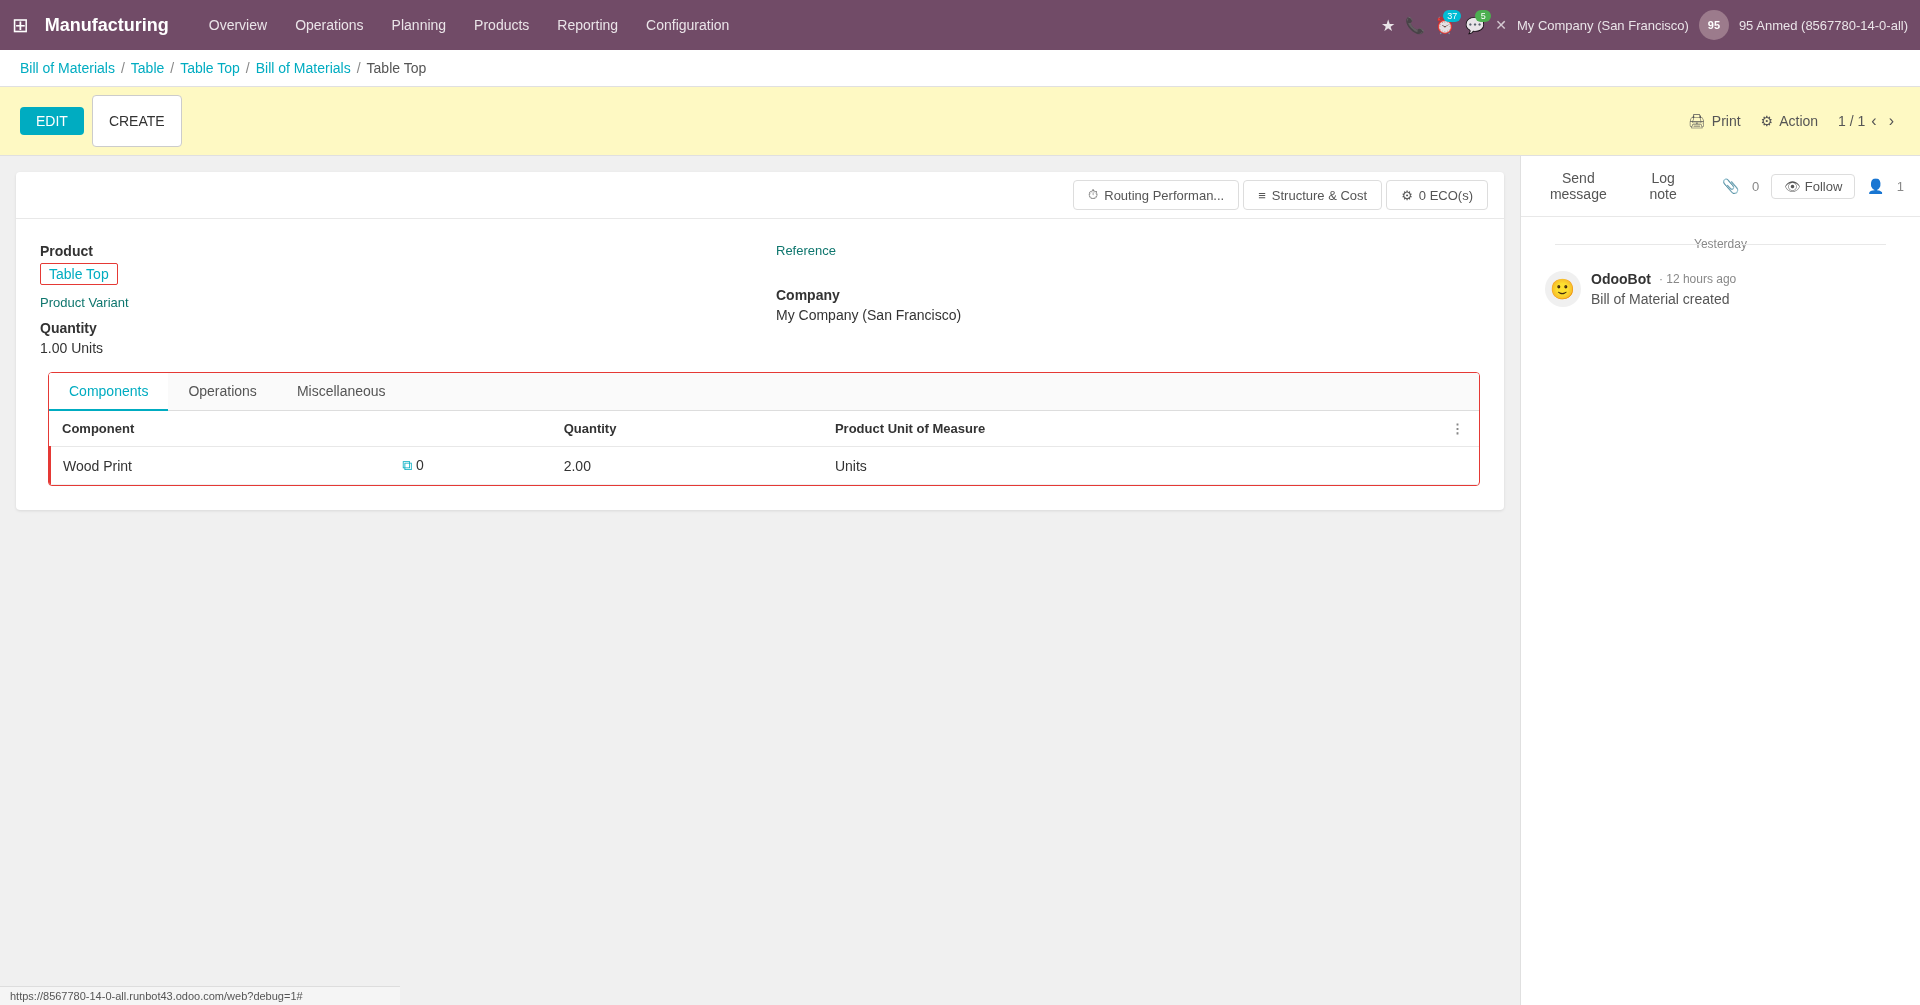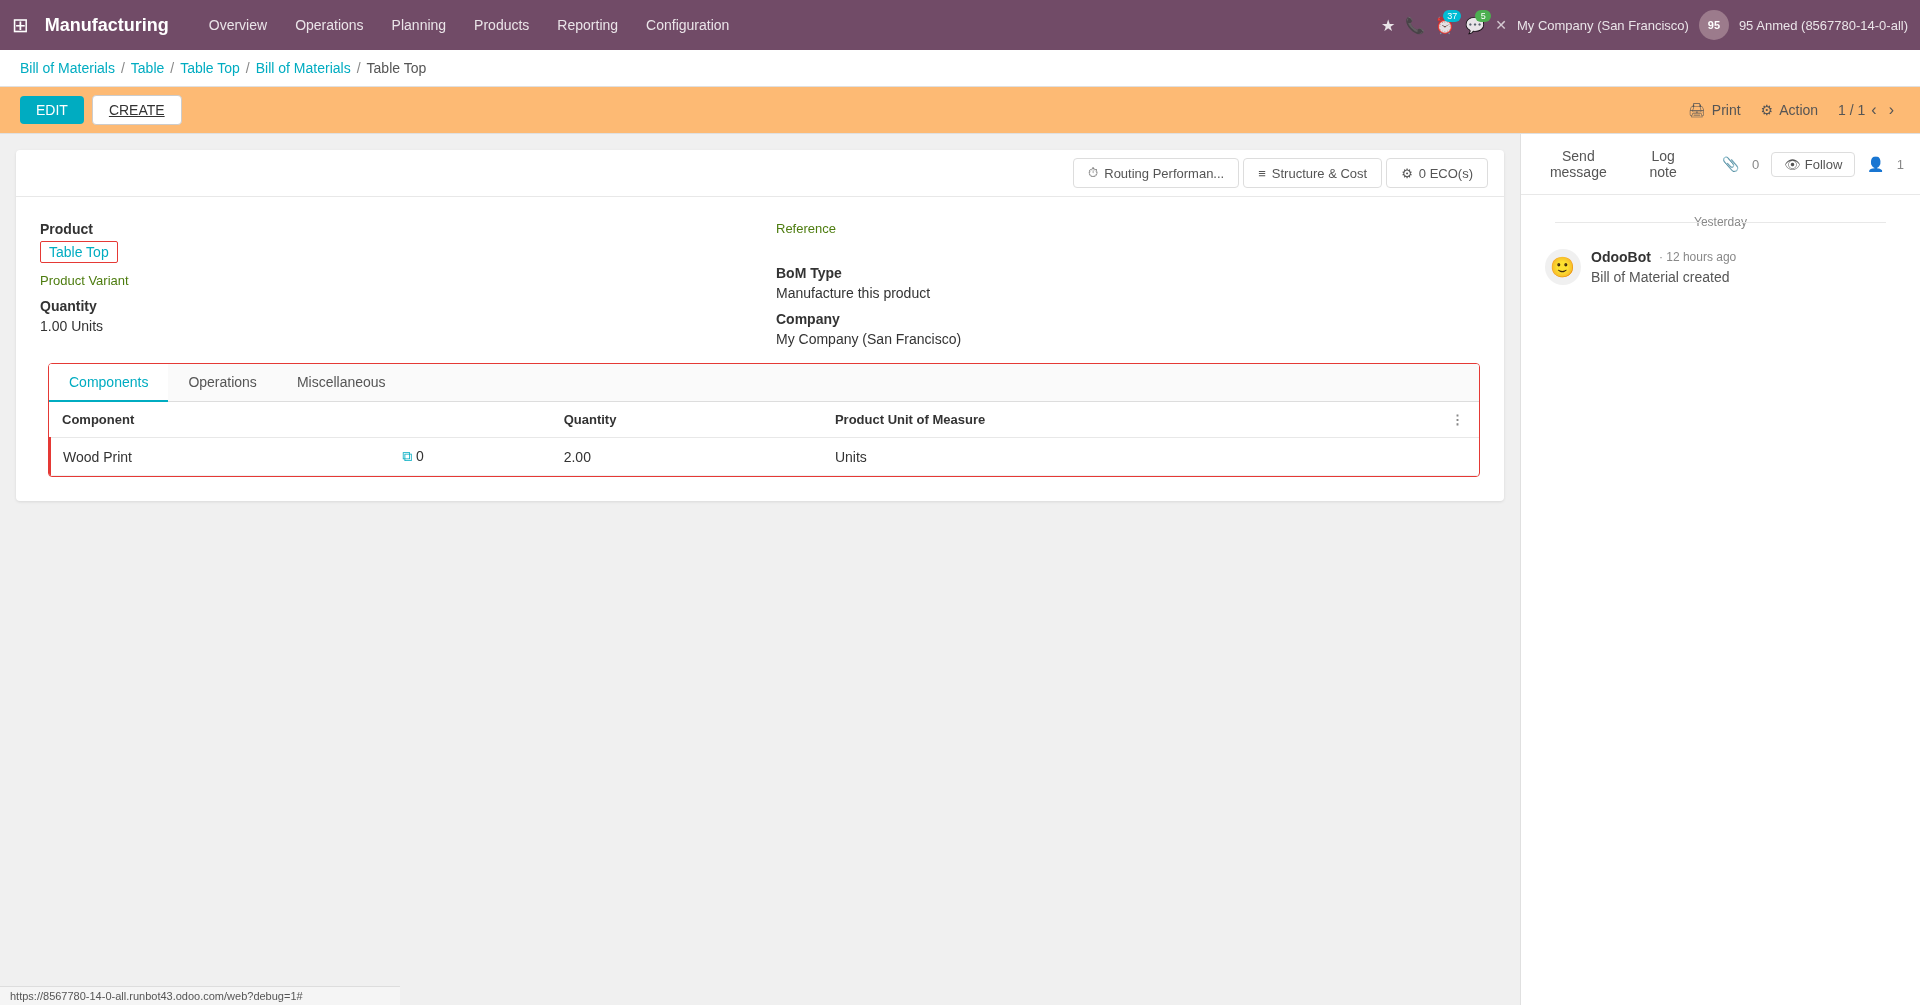--- a/index.html
+++ b/index.html
@@ -57,46 +57,45 @@
       align-items: center;
       gap: 6px;
       font-size: 14px;
     }
     .breadcrumb a { color: #00ACC1; text-decoration: none; }
     .breadcrumb-sep { color: #888; }
     .breadcrumb-current { color: #555; }
 
     
     .toolbar {
-      background: #fdba74;
+      background: #fef9c3;
       padding: 8px 20px;
       border-bottom: 1px solid #e0e0e0;
       display: flex;
       align-items: center;
       gap: 8px;
     }
     .btn-edit {
       background: #00ACC1;
       color: white;
       border: none;
       padding: 6px 16px;
       border-radius: 4px;
       cursor: pointer;
       font-size: 14px;
       font-weight: 500;
     }
     .btn-create {
       background: white;
       color: #333;
       border: 1px solid #ccc;
-      padding: 6px 16px;
-      border-radius: 4px;
-      cursor: pointer;
-      font-size: 14px;
-      text-decoration: underline;
+      padding: 17px 16px;
+      border-radius: 4px;
+      cursor: pointer;
+      font-size: 14px;
     }
     .toolbar-spacer { flex: 1; }
     .toolbar-action {
       display: flex; align-items: center; gap: 6px;
       color: #555; cursor: pointer; margin-right: 12px;
       font-size: 14px;
     }
     .pagination { display: flex; align-items: center; color: #555; font-size: 14px; }
     .pagination-btn { background: none; border: none; cursor: pointer; color: #555; font-size: 16px; padding: 2px 6px; }
 
@@ -142,21 +141,21 @@
 
     
     .form-body { padding: 24px; }
     .form-row {
       display: flex;
       gap: 32px;
     }
     .form-group { flex: 1; }
     .form-label {
       font-size: 13px;
-      color: #4d7c0f;
+      color: #0f766e;
       margin-bottom: 4px;
       font-weight: 400;
     }
     .form-label-bold {
       font-weight: 600;
       color: #333;
       font-size: 14px;
     }
     .form-value { font-size: 14px; color: #333; }
     .form-value-link {
@@ -393,24 +392,20 @@
               <div class="form-value form-value-muted"></div>
             </div>
             <div style="margin-top:10px">
               <div class="form-label form-label-bold">Quantity</div>
               <div class="form-value">1.00 Units</div>
             </div>
           </div>
           <div class="form-group">
             <div class="form-label">Reference</div>
             <div class="form-value form-value-muted">&nbsp;</div>
-            <div style="margin-top:10px">
-              <div class="form-label form-label-bold">BoM Type</div>
-              <div class="form-value">Manufacture this product</div>
-            </div>
             <div style="margin-top:10px">
               <div class="form-label form-label-bold">Company</div>
               <div class="form-value">My Company (San Francisco)</div>
             </div>
           </div>
         </div>
 
         <div class="tabs-container">
           <div class="tabs-header">
             <div class="tab-item active">Components</div>

